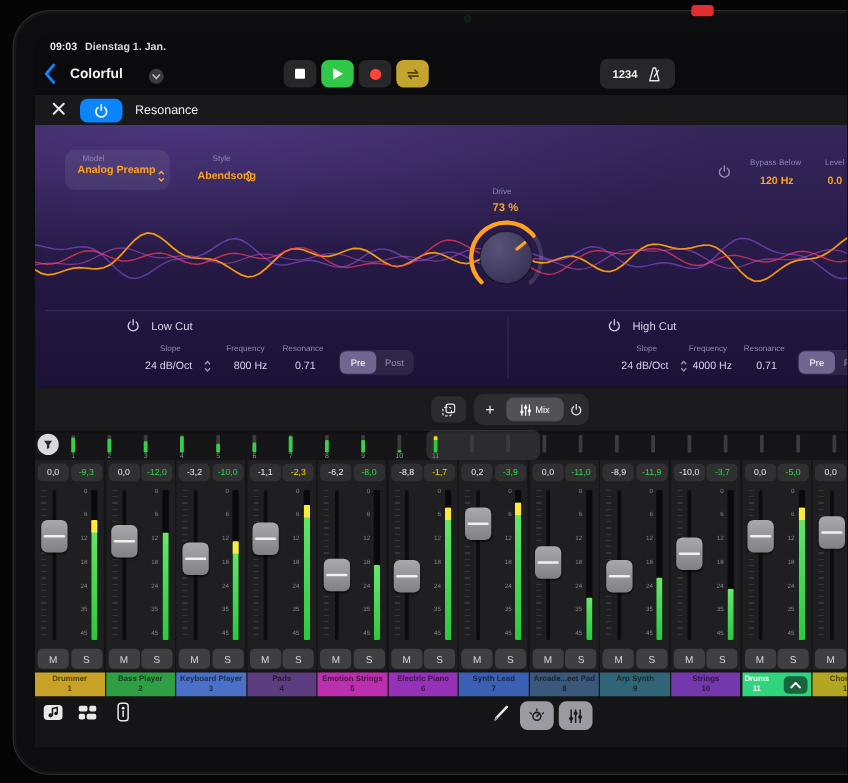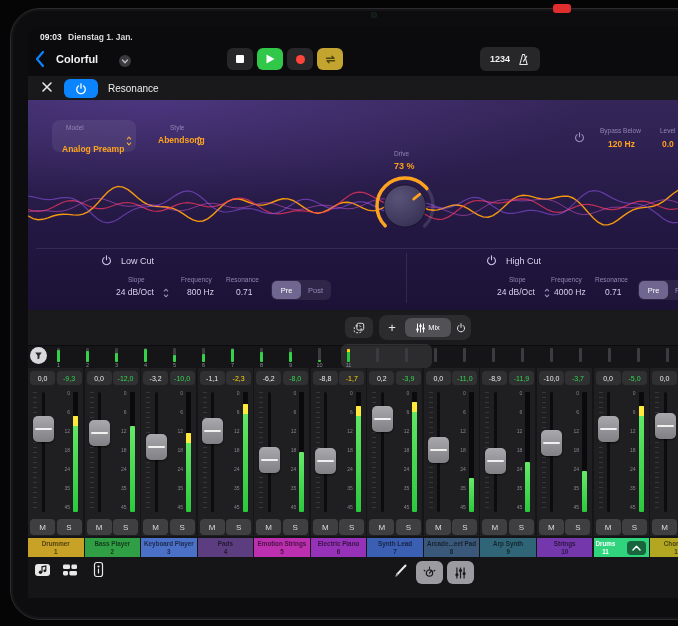--- a/index.html
+++ b/index.html
@@ -125,21 +125,21 @@
   <div class="abs plugin-body"></div>
   <svg class="abs" style="left:28px;top:170px;" width="660" height="72" id="waveSvg">
       <polyline points="0,45.8 5,48.7 10,49.8 15,49.3 20,47.8 25,46.0 30,44.7 35,44.2 40,44.4 45,44.9 50,45.1 55,44.2 60,41.9 65,37.9 70,32.7 75,27.0 80,21.8 85,18.1 90,16.4 95,17.1 100,19.7 105,23.6 110,28.0 115,31.8 120,34.6 125,36.1 130,36.6 135,36.8 140,37.2 145,38.4 150,40.7 155,43.7 160,47.1 165,49.9 170,51.4 175,51.0 180,48.6 185,44.6 190,39.8 195,35.0 200,31.3 205,29.2 210,28.9 215,30.0 220,32.0 225,33.9 230,35.1 235,35.1 240,33.9 245,32.0 250,30.0 255,28.8 260,28.9 265,30.5 270,33.4 275,36.8 280,40.1 285,42.4 290,43.2 295,42.2 300,39.9 305,37.0 310,34.2 315,32.5 320,32.2 325,33.4 330,35.6 335,38.2 340,40.1 345,40.9 350,40.1 355,37.9 360,34.8 365,31.7 370,29.4 375,28.5 380,29.3 385,31.4 390,34.4 395,37.3 400,39.5 405,40.3 410,39.9 415,38.4 420,36.6 425,35.3 430,35.0 435,36.2 440,38.7 445,41.9 450,44.9 455,46.9 460,47.2 465,45.6 470,42.2 475,37.7 480,33.0 485,29.0 490,26.3 495,25.3 500,25.6 505,26.9 510,28.3 515,29.1 520,29.1 525,28.3 530,27.0 535,26.1 540,26.2 545,28.0 550,31.5 555,36.5 560,42.3 565,47.8 570,52.2 575,54.7 580,54.9 585,53.1 590,49.9 595,46.1 600,42.6 605,39.9 610,38.3 615,37.6 620,37.1 625,36.3 630,34.5 635,31.7 640,27.9 645,23.8 650,20.3 655,18.1 660,18.0" fill="none" stroke="#ff9f0a" stroke-width="1.4" opacity="0.95"></polyline>
       <polyline points="0,39.5 5,40.8 10,41.4 15,41.0 20,39.5 25,37.2 30,34.6 35,32.3 40,30.8 45,30.6 50,31.6 55,33.5 60,35.7 65,37.6 70,38.7 75,38.6 80,37.5 85,35.8 90,34.0 95,32.8 100,32.5 105,33.3 110,35.1 115,37.4 120,39.6 125,41.0 130,41.3 135,40.4 140,38.6 145,36.4 150,34.4 155,33.0 160,32.7 165,33.3 170,34.5 175,35.9 180,36.8 185,36.7 190,35.6 195,33.7 200,31.4 205,29.4 210,28.2 215,28.3 220,29.9 225,32.6 230,36.0 235,39.3 240,41.9 245,43.5 250,43.9 255,43.3 260,42.3 265,41.2 270,40.7 275,40.8 280,41.5 285,42.3 290,42.9 295,42.5 300,40.9 305,38.0 310,34.2 315,30.0 320,26.2 325,23.3 330,22.1 335,22.4 340,24.1 345,26.7 350,29.6 355,32.1 360,33.9 365,34.9 370,35.4 375,35.8 380,36.5 385,38.0 390,40.3 395,43.1 400,46.0 405,48.3 410,49.4 415,49.1 420,47.1 425,43.9 430,40.0 435,36.2 440,33.1 445,31.2 450,30.5 455,30.9 460,31.8 465,32.7 470,33.1 475,32.7 480,31.7 485,30.3 490,29.2 495,28.8 500,29.4 505,31.3 510,34.0 515,37.1 520,39.9 525,41.8 530,42.4 535,41.8 540,40.0 545,37.9 550,35.8 555,34.5 560,34.3 565,35.1 570,36.5 575,38.1 580,39.3 585,39.6 590,38.8 595,37.1 600,34.9 605,32.8 610,31.4 615,31.1 620,31.9 625,33.7 630,35.8 635,37.8 640,39.1 645,39.3 650,38.5 655,37.0 660,35.3" fill="none" stroke="#ff375f" stroke-width="1.2" opacity="0.7"></polyline>
       <polyline points="0,26.0 5,26.8 10,28.0 15,29.1 20,29.6 25,29.3 30,28.4 35,27.6 40,27.5 45,28.6 50,31.1 55,35.1 60,40.0 65,45.0 70,49.2 75,52.0 80,52.8 85,51.7 90,49.2 95,45.8 100,42.5 105,39.7 110,37.9 115,37.0 120,36.6 125,36.2 130,35.1 135,33.2 140,30.4 145,27.0 150,23.9 155,21.6 160,20.9 165,22.0 170,24.8 175,28.8 180,33.3 185,37.4 190,40.4 195,41.9 200,42.0 205,41.0 210,39.7 215,38.6 220,38.3 225,39.0 230,40.4 235,42.1 240,43.4 245,43.7 250,42.6 255,40.3 260,37.1 265,33.7 270,30.9 275,29.3 280,29.3 285,30.6 290,33.0 295,35.5 300,37.6 305,38.6 310,38.4 315,37.0 320,34.9 325,33.0 330,31.8 335,31.8 340,33.1 345,35.4 350,38.1 355,40.4 360,41.7 365,41.7 370,40.4 375,38.1 380,35.6 385,33.4 390,32.3 395,32.4 400,33.6 405,35.4 410,37.2 415,38.2 420,38.0 425,36.5 430,34.0 435,31.2 440,28.7 445,27.4 450,27.7 455,29.5 460,32.6 465,36.2 470,39.6 475,42.1 480,43.4 485,43.4 490,42.5 495,41.3 500,40.4 505,40.3 510,41.0 515,42.4 520,43.9 525,44.8 530,44.5 535,42.6 540,39.2 545,34.6 550,29.6 555,25.2 560,22.0 565,20.6 570,21.0 575,22.9 580,25.6 585,28.4 590,30.8 595,32.3 600,33.1 605,33.5 610,34.0 615,35.3 620,37.5 625,40.8 630,44.6 635,48.5 640,51.4 645,52.9 650,52.4 655,50.0 660,46.1" fill="none" stroke="#9d5cff" stroke-width="1.2" opacity="0.5"></polyline>
       <polyline points="0,41.9 5,41.1 10,40.6 15,40.5 20,40.9 25,41.3 30,41.4 35,41.0 40,39.7 45,37.6 50,35.0 55,32.4 60,30.1 65,28.7 70,28.3 75,29.1 80,30.6 85,32.6 90,34.4 95,35.7 100,36.3 105,36.1 110,35.5 115,34.9 120,34.5 125,34.8 130,35.7 135,37.1 140,38.7 145,40.0 150,40.7 155,40.6 160,39.5 165,37.8 170,36.0 175,34.4 180,33.4 185,33.3 190,34.0 195,35.2 200,36.6 205,37.6 210,38.0 215,37.6 220,36.5 225,35.0 230,33.7 235,32.8 240,32.8 245,33.6 250,35.0 255,36.8 260,38.4 265,39.4 270,39.6 275,39.1 280,38.0 285,36.7 290,35.6 295,35.2 300,35.4 305,36.2 310,37.4 315,38.4 320,38.8 325,38.4 330,37.1 335,35.1 340,32.8 345,30.7 350,29.3 355,28.8 360,29.4 365,30.8 370,32.6 375,34.4 380,35.9 385,36.8 390,37.0 395,37.0 400,36.9 405,37.1 410,38.0 415,39.5 420,41.4 425,43.3 430,44.9 435,45.5 440,45.0 445,43.4 450,40.8 455,37.7 460,34.7 465,32.2 470,30.6 475,29.8 480,29.8 485,30.2 490,30.7 495,30.9 500,30.6 505,30.1 510,29.5 515,29.2 520,29.6 525,30.9 530,33.1 535,36.0 540,39.1 545,41.8 550,43.7 555,44.6 560,44.3 565,43.0 570,41.3 575,39.5 580,38.1 585,37.3 590,37.1 595,37.4 600,37.7 605,37.7 610,37.1 615,35.9 620,34.1 625,32.3 630,30.7 635,29.8 640,29.9 645,31.0 650,32.8 655,34.8 660,36.7" fill="none" stroke="#d052c8" stroke-width="1" opacity="0.55"></polyline>
     </svg>
 
   <div class="abs modelbox"></div>
   <div class="t dimlbl" style="left:66px;top:124px;">Model</div>
-  <div class="t orange" style="left:62px;top:144px;font-size:8.5px;">Analog Preamp</div>
+  <div class="t orange" style="left:62px;top:130px;font-size:8.5px;">Analog Preamp</div>
   <svg class="abs" style="left:126px;top:136px;" width="6" height="10" viewBox="0 0 6 10">
     <polyline points="1,3.4 3,1.2 5,3.4" fill="none" stroke="#f0a63a" stroke-width="1.1" stroke-linejoin="round"></polyline>
     <polyline points="1,6.6 3,8.8 5,6.6" fill="none" stroke="#f0a63a" stroke-width="1.1" stroke-linejoin="round"></polyline>
   </svg>
 
   <div class="t dimlbl" style="left:170px;top:124px;">Style</div>
   <div class="t orange" style="left:158px;top:135px;font-size:8.5px;">Abendsong</div>
   <svg class="abs" style="left:196px;top:136px;" width="6" height="10" viewBox="0 0 6 10">
     <polyline points="1,3.4 3,1.2 5,3.4" fill="none" stroke="#f0a63a" stroke-width="1.1" stroke-linejoin="round"></polyline>
     <polyline points="1,6.6 3,8.8 5,6.6" fill="none" stroke="#f0a63a" stroke-width="1.1" stroke-linejoin="round"></polyline>

